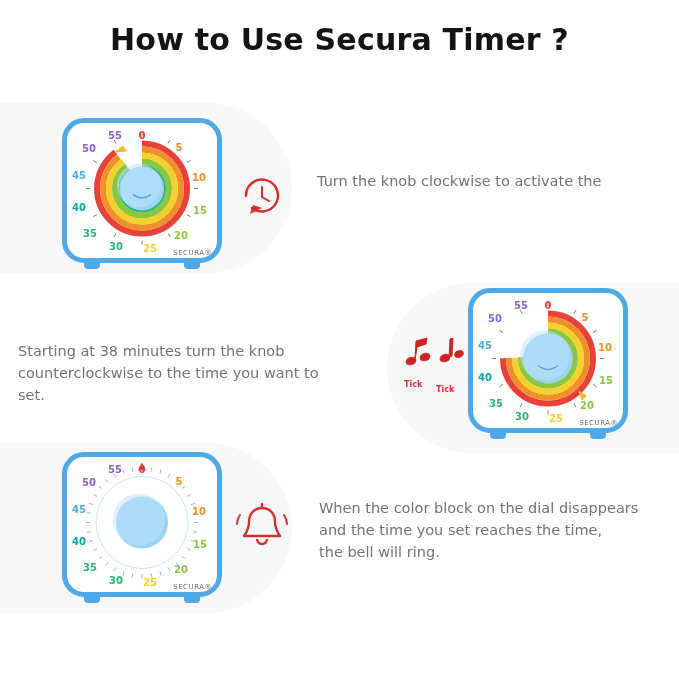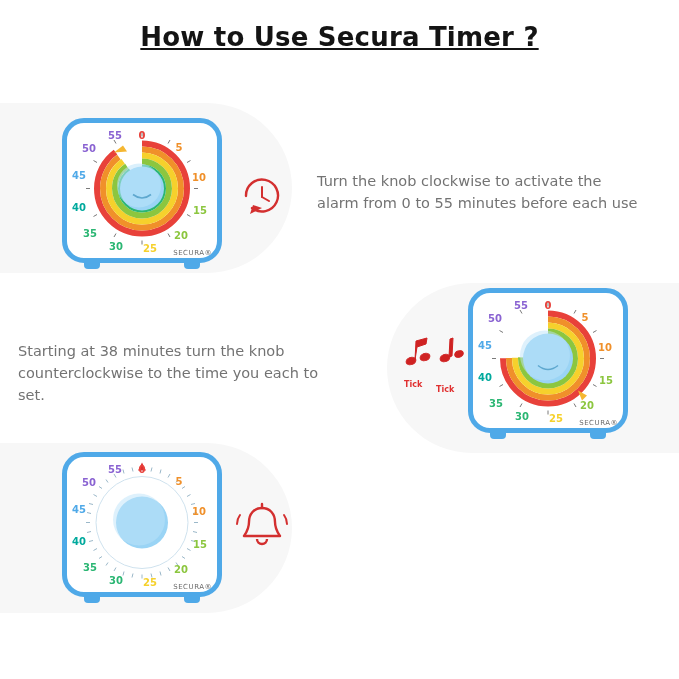--- a/index.html
+++ b/index.html
@@ -8,24 +8,23 @@
     background:#ffffff;
     font-family:"DejaVu Sans", sans-serif;
     overflow:hidden;
     position:relative;
   }
   .page{position:absolute;inset:0;}
 
   .title{
     position:absolute;top:22px;left:0;width:679px;
     text-align:center;
-    font-size:26px;font-weight:bold;color:#141414;
+    font-size:30px;font-weight:bold;color:#141414;
     letter-spacing:.2px;
     font-family:"DejaVu Sans", sans-serif;
-    text-decoration:underline;
   }
 
   
   .panel{
     position:absolute;
     background:#f7f7f7;
   }
   .panel1{left:0;top:103px;width:292px;height:170px;border-radius:0 85px 85px 0;}
   .panel2{right:0;top:283px;width:292px;height:170px;border-radius:85px 0 0 85px;}
   .panel3{left:0;top:443px;width:292px;height:170px;border-radius:0 85px 85px 0;}
@@ -142,28 +141,27 @@
 
   <svg class="icon" style="left:236px;top:170px;" width="52" height="52" viewBox="0 0 52 52">
     <path d="M10 26 a16 16 0 1 1 6 12" stroke="#d32f2f" stroke-width="2.4" fill="none" stroke-linecap="round"></path>
     <path d="M14 44 l3 -9 l9 3 z" fill="#d32f2f"></path>
     <line x1="26" y1="17" x2="26" y2="27" stroke="#d32f2f" stroke-width="2" stroke-linecap="round"></line>
     <line x1="26" y1="27" x2="33" y2="31" stroke="#d32f2f" stroke-width="2" stroke-linecap="round"></line>
   </svg>
 
   <div class="bodytext" style="left:317px;top:171px;width:330px;">
     <div>Turn the knob clockwise to activate the</div>
-    <div>alarm from 0 to 55 minutes before each use</div>
   </div>
 
   <div class="panel panel2"></div>
 
   <div class="bodytext" style="left:18px;top:341px;width:330px;">
     <div>Starting at 38 minutes turn the knob</div>
-    <div>counterclockwise to the time you each to set.</div>
+    <div>counterclockwise to the time you want to set.</div>
   </div>
 
   <svg class="icon" style="left:403px;top:334px;" width="62" height="44" viewBox="0 0 62 44">
     <g fill="#cf2222" stroke="#cf2222">
       <ellipse cx="8" cy="27" rx="5" ry="3.6" transform="rotate(-20 8 27)"></ellipse>
       <path d="M12 26 L13 7 L24 4 L23 10 L14 13 Z" stroke-width="1"></path>
       <ellipse cx="22" cy="23" rx="5" ry="3.6" transform="rotate(-20 22 23)"></ellipse>
       <ellipse cx="42" cy="24" rx="5" ry="3.6" transform="rotate(-20 42 24)"></ellipse>
       <path d="M46 23 L47 5 L50 4 L49 22 Z" stroke-width="1"></path>
       <ellipse cx="56" cy="20" rx="4.4" ry="3.2" transform="rotate(-20 56 20)"></ellipse>
@@ -297,14 +295,19 @@
   </div>
 
   <svg class="icon" style="left:232px;top:495px;" width="60" height="60" viewBox="0 0 60 60">
     <path d="M30 13 C22 13 17 19 17 27 C17 34 14 38 12 41 L48 41 C46 38 43 34 43 27 C43 19 38 13 30 13 Z" stroke="#d32f2f" stroke-width="2.4" fill="none" stroke-linejoin="round"></path>
     <path d="M25 44 a5 5 0 0 0 10 0" stroke="#d32f2f" stroke-width="2.4" fill="none"></path>
     <line x1="30" y1="9" x2="30" y2="13" stroke="#d32f2f" stroke-width="2.4" stroke-linecap="round"></line>
     <path d="M8 20 q-3 4 -3 9" stroke="#d32f2f" stroke-width="2" fill="none" stroke-linecap="round"></path>
     <path d="M52 20 q3 4 3 9" stroke="#d32f2f" stroke-width="2" fill="none" stroke-linecap="round"></path>
   </svg>
 
+  <div class="bodytext" style="left:319px;top:498px;width:340px;">
+    <div>When the color block on the dial disappears</div>
+    <div>and the time you set reaches the time,</div>
+    <div>the bell will ring.</div>
+  </div>
 
 </div>
 
 </body></html>

